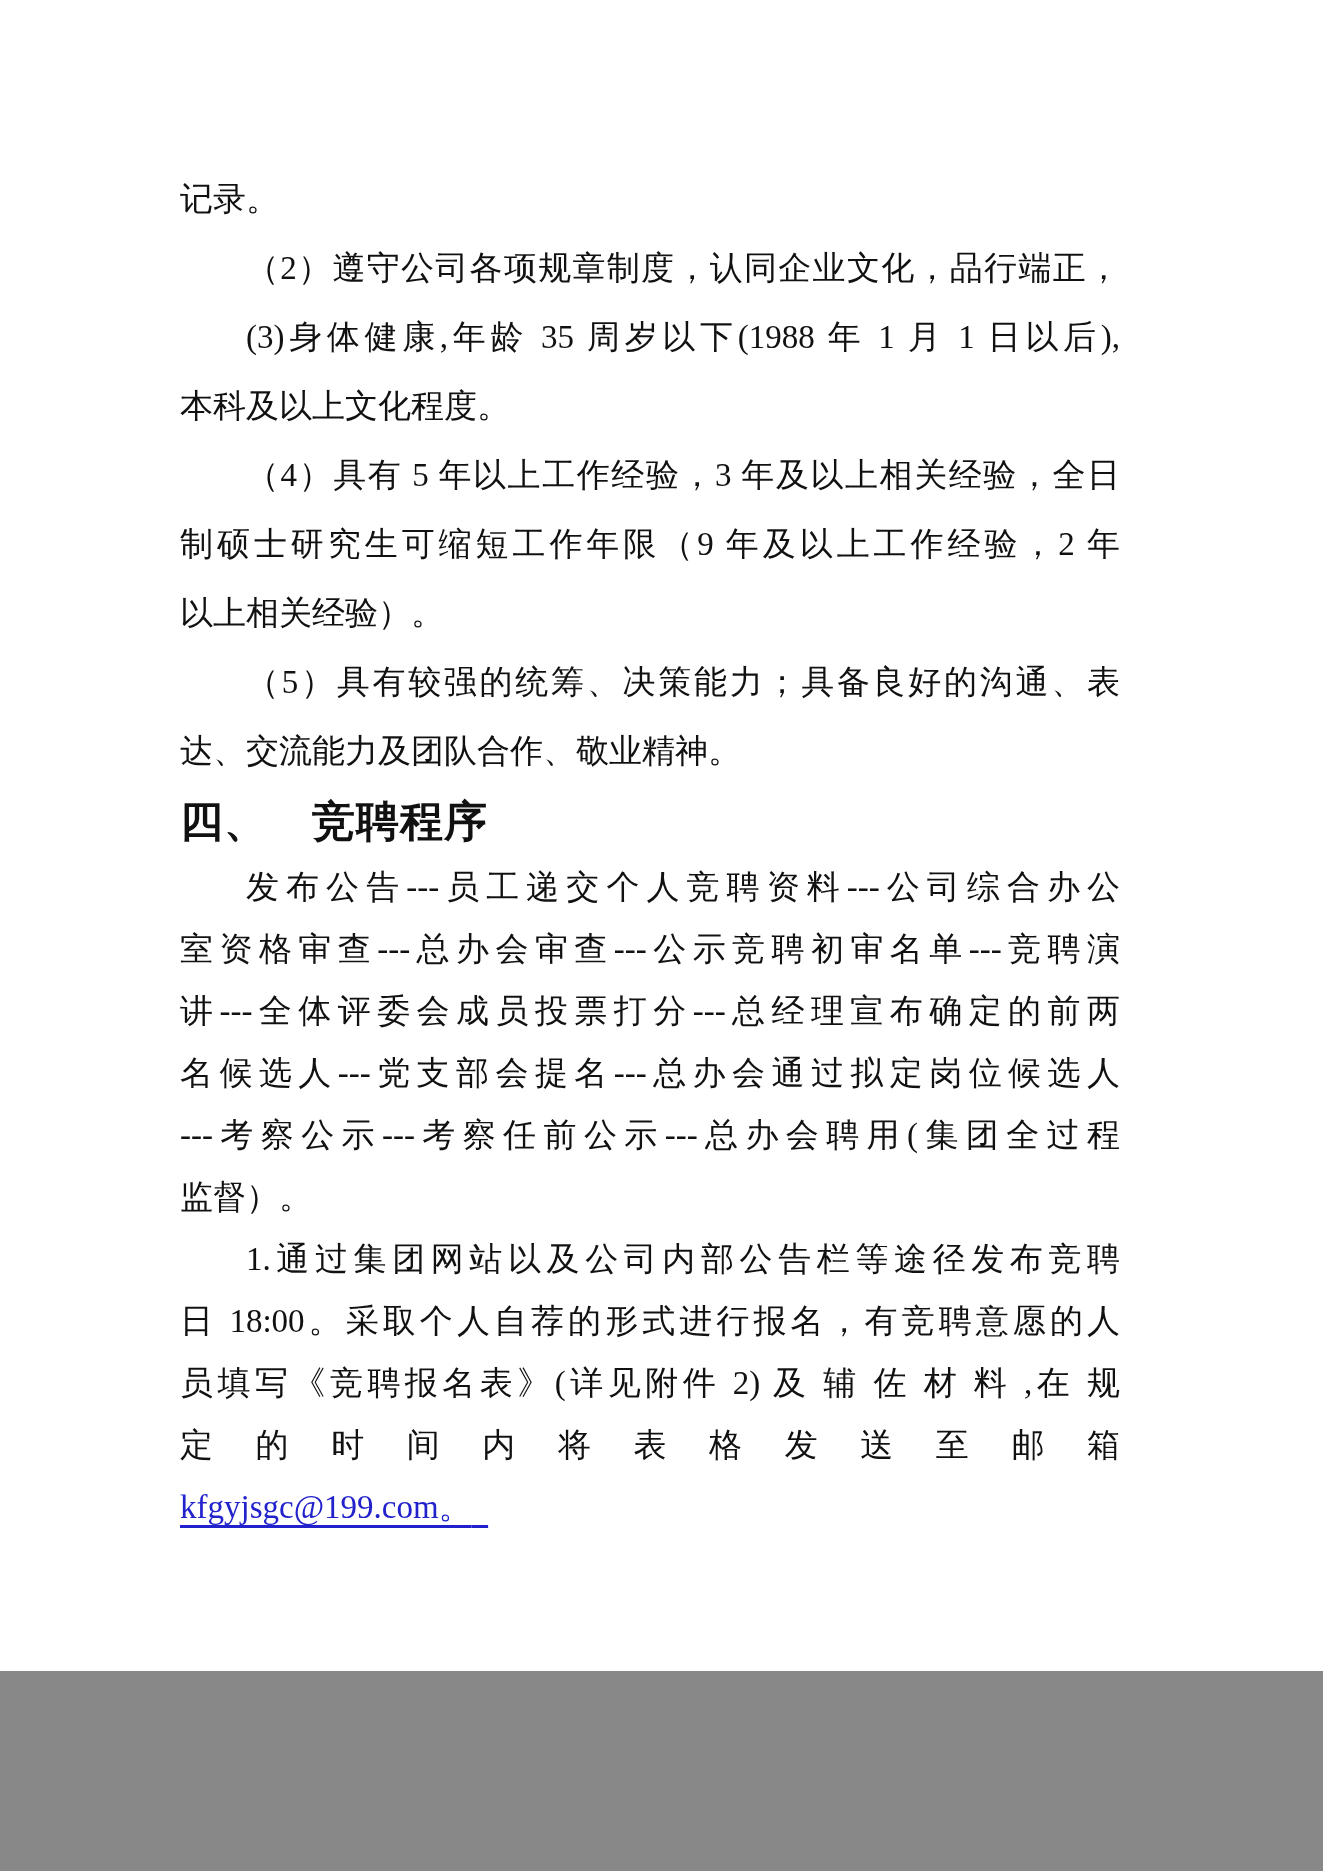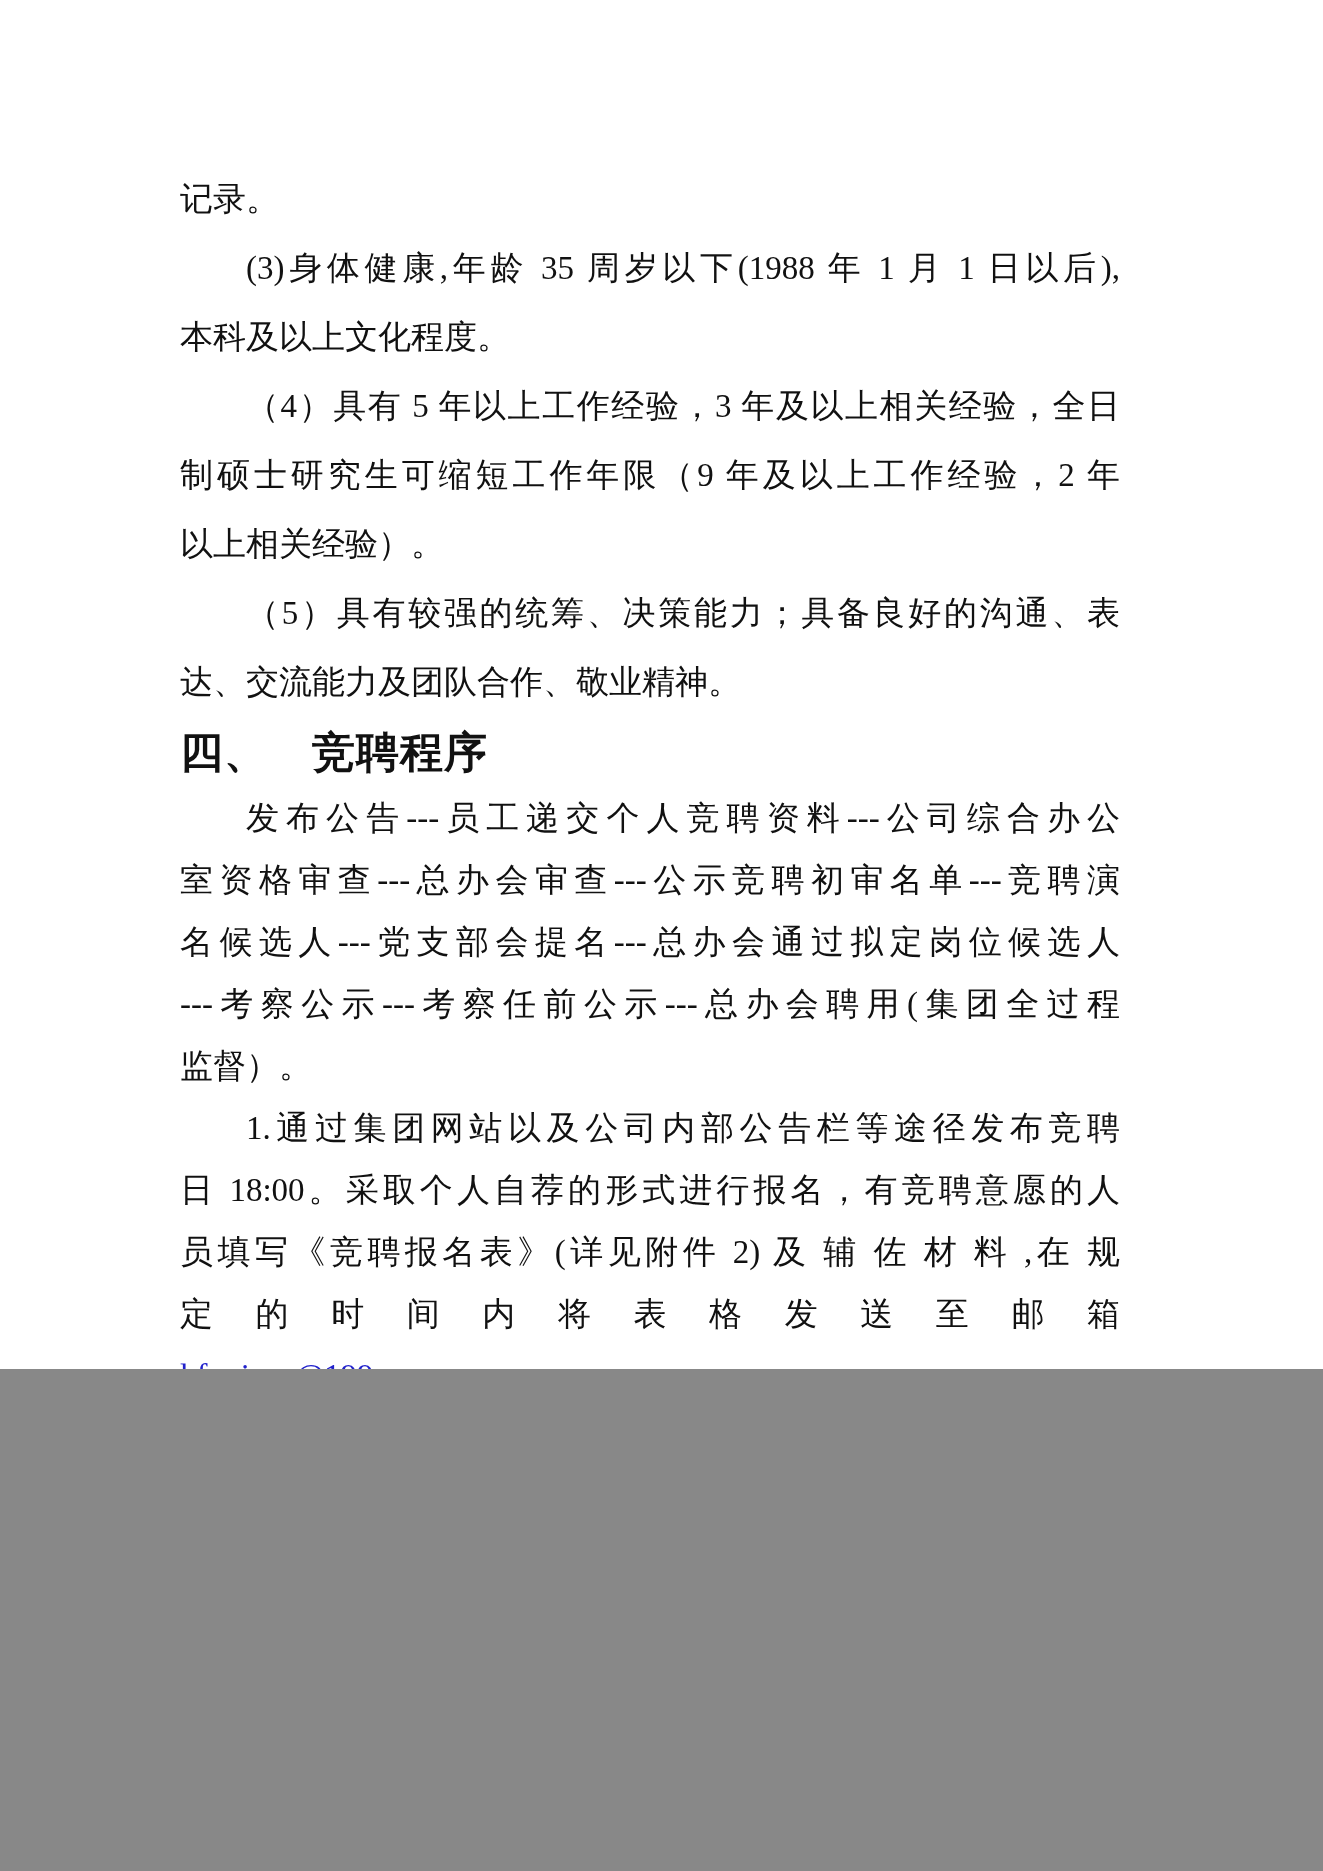--- a/index.html
+++ b/index.html
@@ -5,21 +5,21 @@
   :root{
     --text-color:#111111;
     --link-color:#2222cc;
     --page-bg:#ffffff;
   }
   *{margin:0;padding:0;box-sizing:border-box;}
   html,body{background:#888;}
   .page{
     position:relative;
     width:1323px;
-    height:1369px;
+    height:1671px;
     background:var(--page-bg);
     margin:0 auto;
     overflow:hidden;
     font-family:"Liberation Serif","DejaVu Serif",serif;
     color:var(--text-color);
   }
   .content{
     position:absolute;
     left:180px;
     top:165px;
@@ -66,20 +66,21 @@
 </head>
 <body>
 
 <div class="page">
   <div class="content">
 
     <div class="block section-a">
 
         <div class="line">记录。</div>
 
+        <div class="line indent j">（2）遵守公司各项规章制度，认同企业文化，品行端正，</div>
 
 
         <div class="line indent j">(3)身体健康,年龄 35 周岁以下(1988 年 1 月 1 日以后),</div>
 
         <div class="line">本科及以上文化程度。</div>
 
         <div class="line indent j">（4）具有 5 年以上工作经验，3 年及以上相关经验，全日</div>
 
         <div class="line j">制硕士研究生可缩短工作年限（9 年及以上工作经验，2 年</div>
 
@@ -91,20 +92,21 @@
       </div>
 
     <div class="heading">四、　竞聘程序</div>
 
     <div class="block section-b">
 
         <div class="line indent j">发布公告---员工递交个人竞聘资料---公司综合办公</div>
 
         <div class="line j">室资格审查---总办会审查---公示竞聘初审名单---竞聘演</div>
 
+        <div class="line j">讲---全体评委会成员投票打分---总经理宣布确定的前两</div>
 
         <div class="line j">名候选人---党支部会提名---总办会通过拟定岗位候选人</div>
 
         <div class="line j">---考察公示---考察任前公示---总办会聘用(集团全过程</div>
 
         <div class="line">监督）。</div>
 
         <div class="line indent j">1.通过集团网站以及公司内部公告栏等途径发布竞聘</div>
 
 

